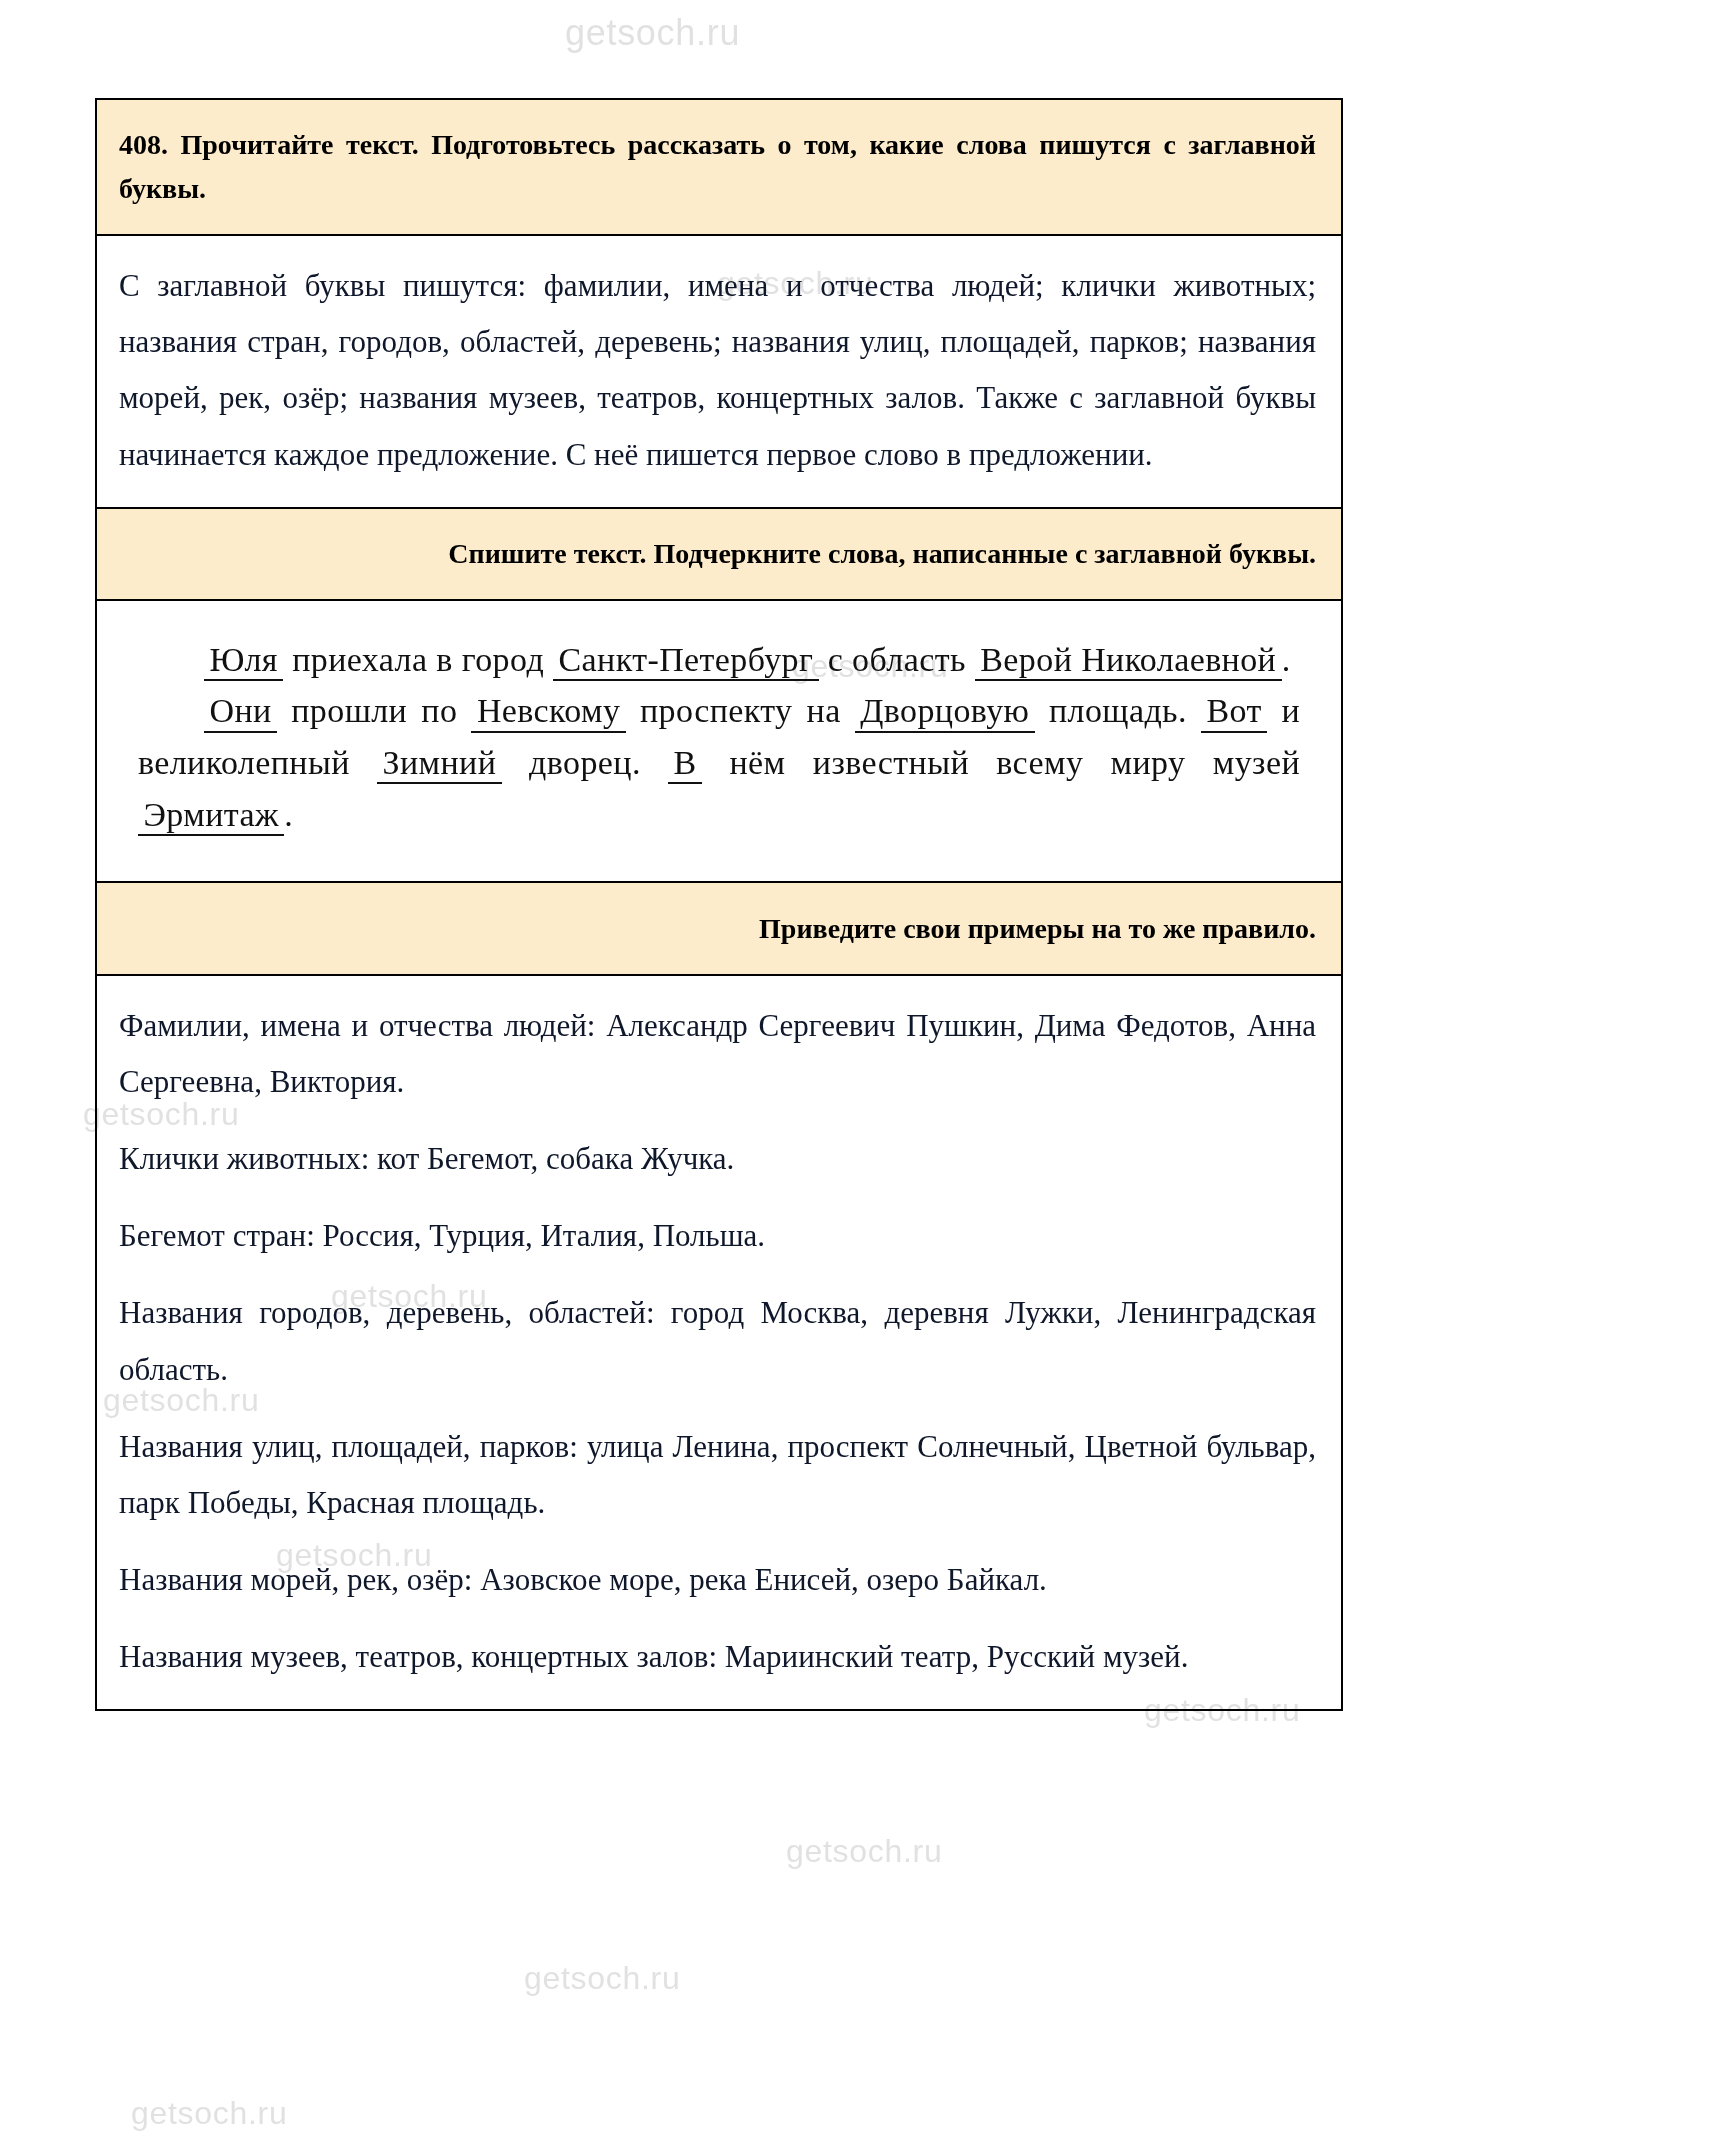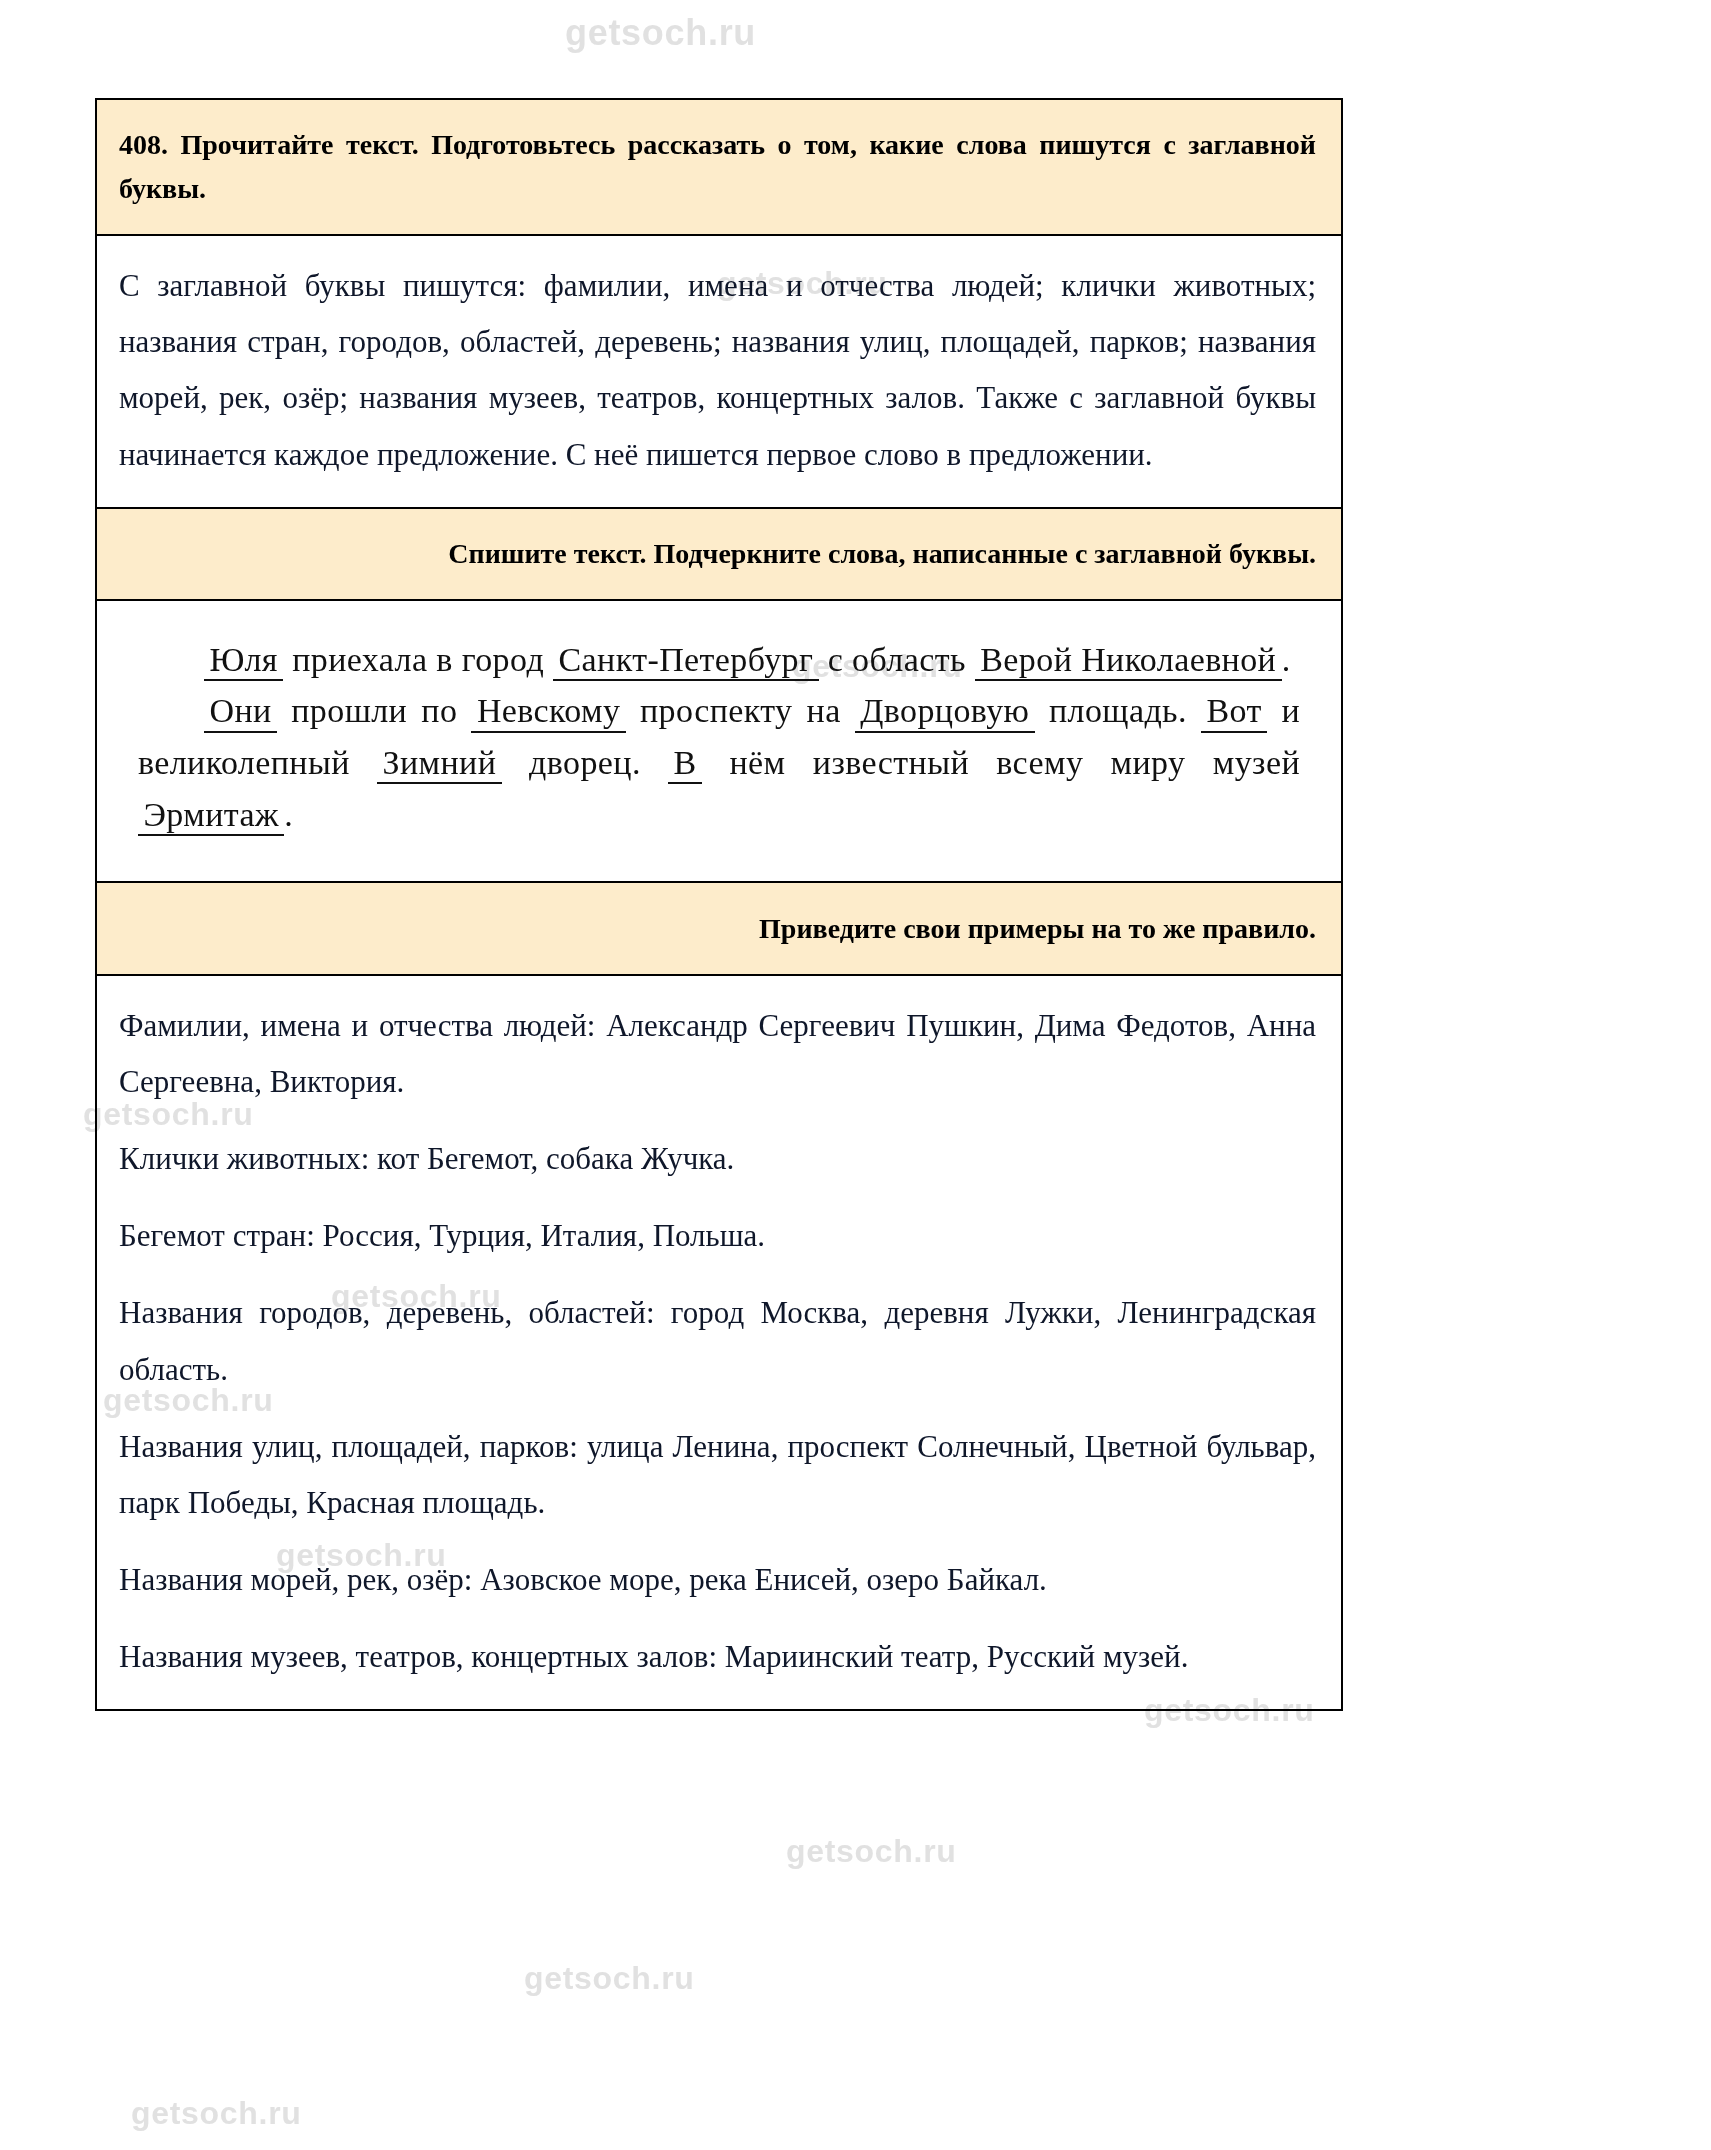--- a/index.html
+++ b/index.html
@@ -14,21 +14,21 @@
     position: relative;
     overflow: hidden;
   }
 
   
   .wm {
     position: absolute;
     color: #c9c9c9;
     opacity: .55;
     font-family: "Liberation Sans", sans-serif;
-    font-weight: bold;
+    font-weight: normal;
     font-size: 30px;
     letter-spacing: 0.7px;
     pointer-events: none;
     user-select: none;
     white-space: nowrap;
   }
 
   
   .page {
     position: absolute;

